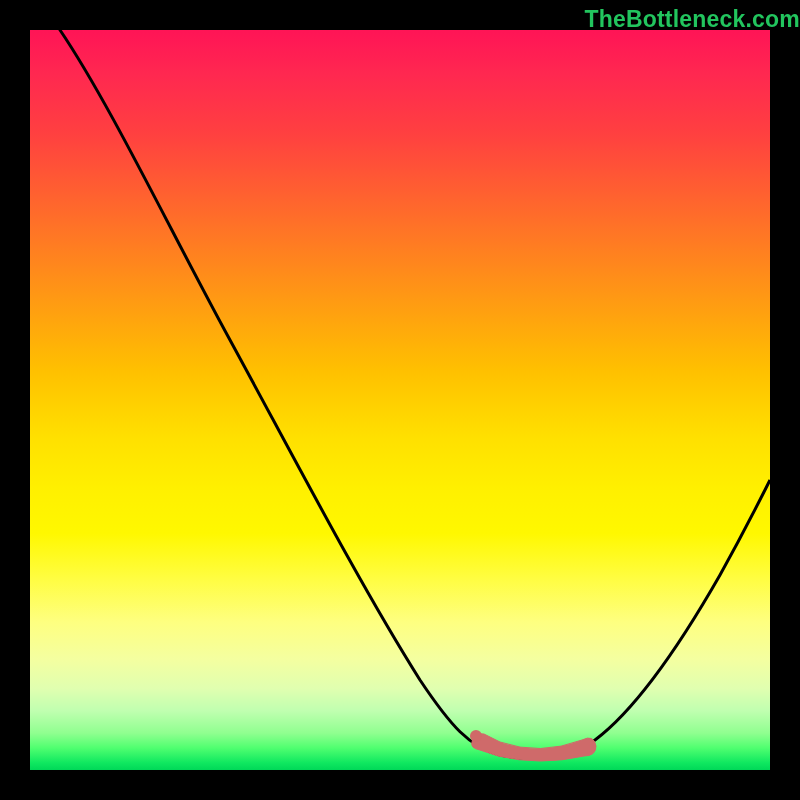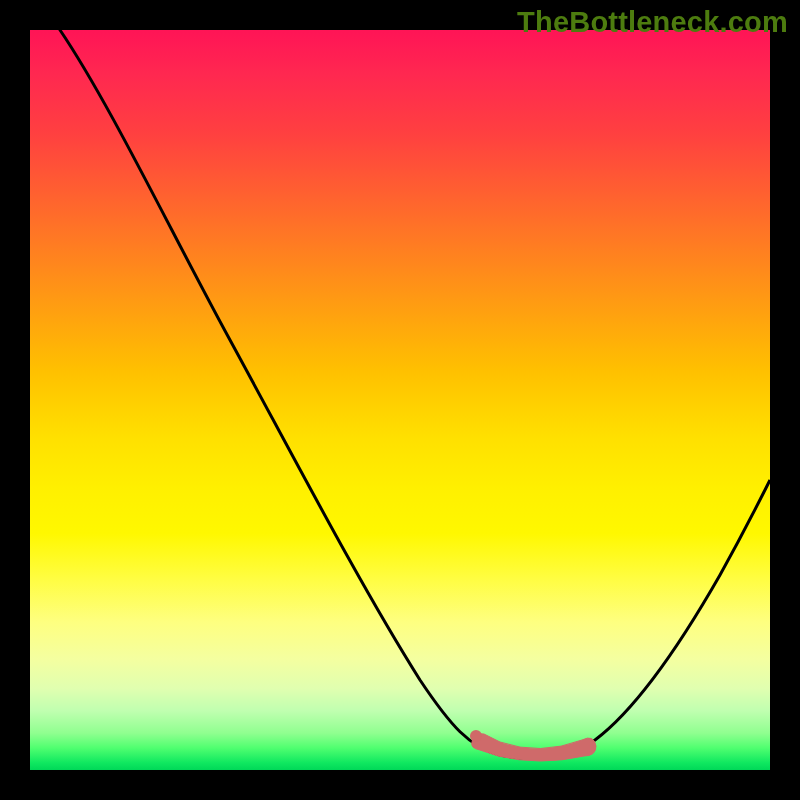--- a/index.html
+++ b/index.html
@@ -34,25 +34,25 @@
       #c0ffb0 92%,
       #90ff90 95%,
       #50ff70 97%,
       #10e860 99%,
       #00d858 100%
     );
   }
   .watermark {
     position: absolute;
     top: 6px;
-    right: 12px;
+    right: 0;
     font-family: Arial, Helvetica, sans-serif;
-    font-size: 29px;
+    font-size: 23px;
     font-weight: bold;
-    color: #4d7c0f;
+    color: #22c55e;
     letter-spacing: 0.2px;
   }
   svg.curves {
     position: absolute;
     left: 0; top: 0;
     width: 100%;
     height: 100%;
     overflow: visible;
   }
 </style>

